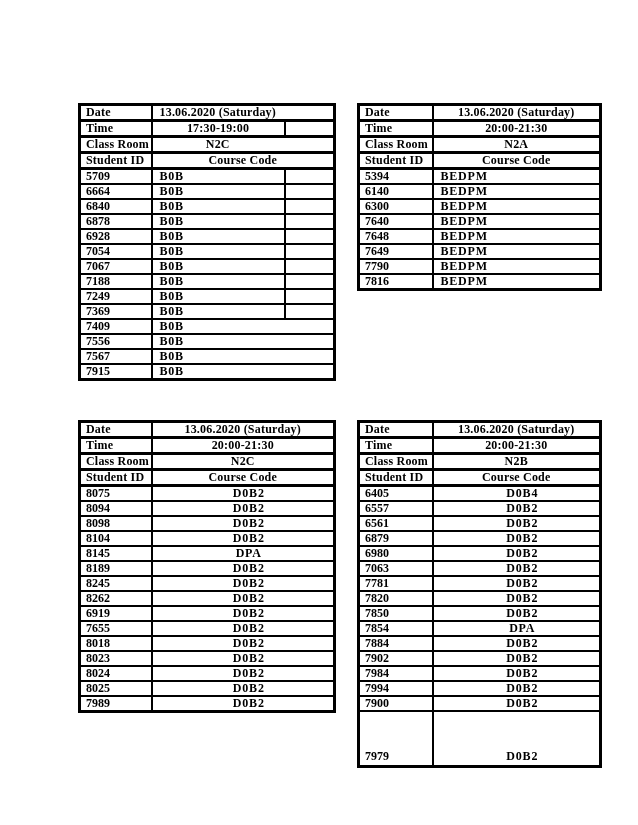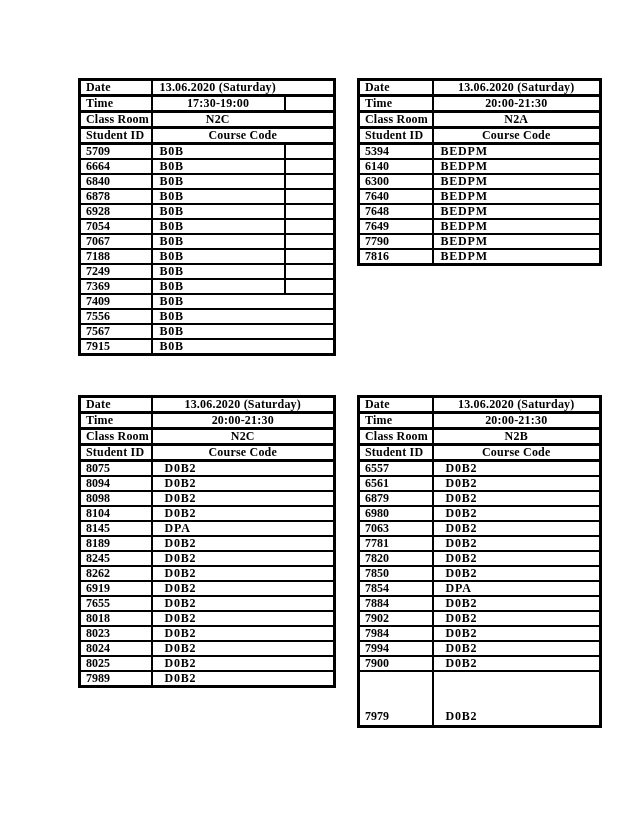--- a/index.html
+++ b/index.html
@@ -5,21 +5,21 @@
   * { margin: 0; padding: 0; box-sizing: border-box; }
   html, body { width: 638px; height: 825px; }
   body {
     background: #ffffff;
     font-family: "Liberation Serif", serif;
     font-weight: bold;
     color: #000;
     position: relative;
     overflow: hidden;
   }
-  .page { position: absolute; inset: 0; background: #fff; }
+  .page { position: absolute; inset: 0; background: #fff; margin-top: 25px; }
   .tbl { position: absolute; }
   .tbl table {
     border-collapse: collapse;
     width: 100%;
     table-layout: fixed;
     border: 3px solid #000;
   }
   td {
     border: 2px solid #000;
     height: 13px;
@@ -30,21 +30,21 @@
     overflow: hidden;
     vertical-align: middle;
   }
   .hrow td { border-bottom-width: 3px; }
   .lbl { text-align: left; letter-spacing: 0.2px; }
   .val { text-align: center; padding-left: 0; letter-spacing: 0.2px; }
   .pad-r { padding-right: 50px; }   
   .id-cell { text-align: left; }
   .code-cell { letter-spacing: 0.8px; }
   .code-cell.left { text-align: left; padding-left: 7px; }
-  .code-cell.center { padding-left: 12px; }
+  .code-cell.center { text-align: center; padding-left: 12px; }
   .spacer-cell { padding: 0; }
   td.bottom { vertical-align: bottom; padding-bottom: 2px; }
   
   #t0 { left: 78px;  top: 78px;  width: 255px; }
   #t1 { left: 357px; top: 78px;  width: 242px; }
   #t2 { left: 78px;  top: 395px; width: 255px; }
   #t3 { left: 357px; top: 395px; width: 242px; }
 </style>
 </head>
 <body>
@@ -317,20 +317,24 @@
           <td class="lbl">Class Room</td>
           <td class="val">N2B</td>
         </tr>
         <tr class="hrow">
           <td class="lbl">Student ID</td>
           <td class="val">Course Code</td>
         </tr>
       </tbody>
       <tbody>
           <tr>
+            <td class="id-cell">6405</td>
+            <td class="code-cell center">D0B4</td>
+          </tr>
+          <tr>
             <td class="id-cell">6557</td>
             <td class="code-cell center">D0B2</td>
           </tr>
           <tr>
             <td class="id-cell">6561</td>
             <td class="code-cell center">D0B2</td>
           </tr>
           <tr>
             <td class="id-cell">6879</td>
             <td class="code-cell center">D0B2</td>

